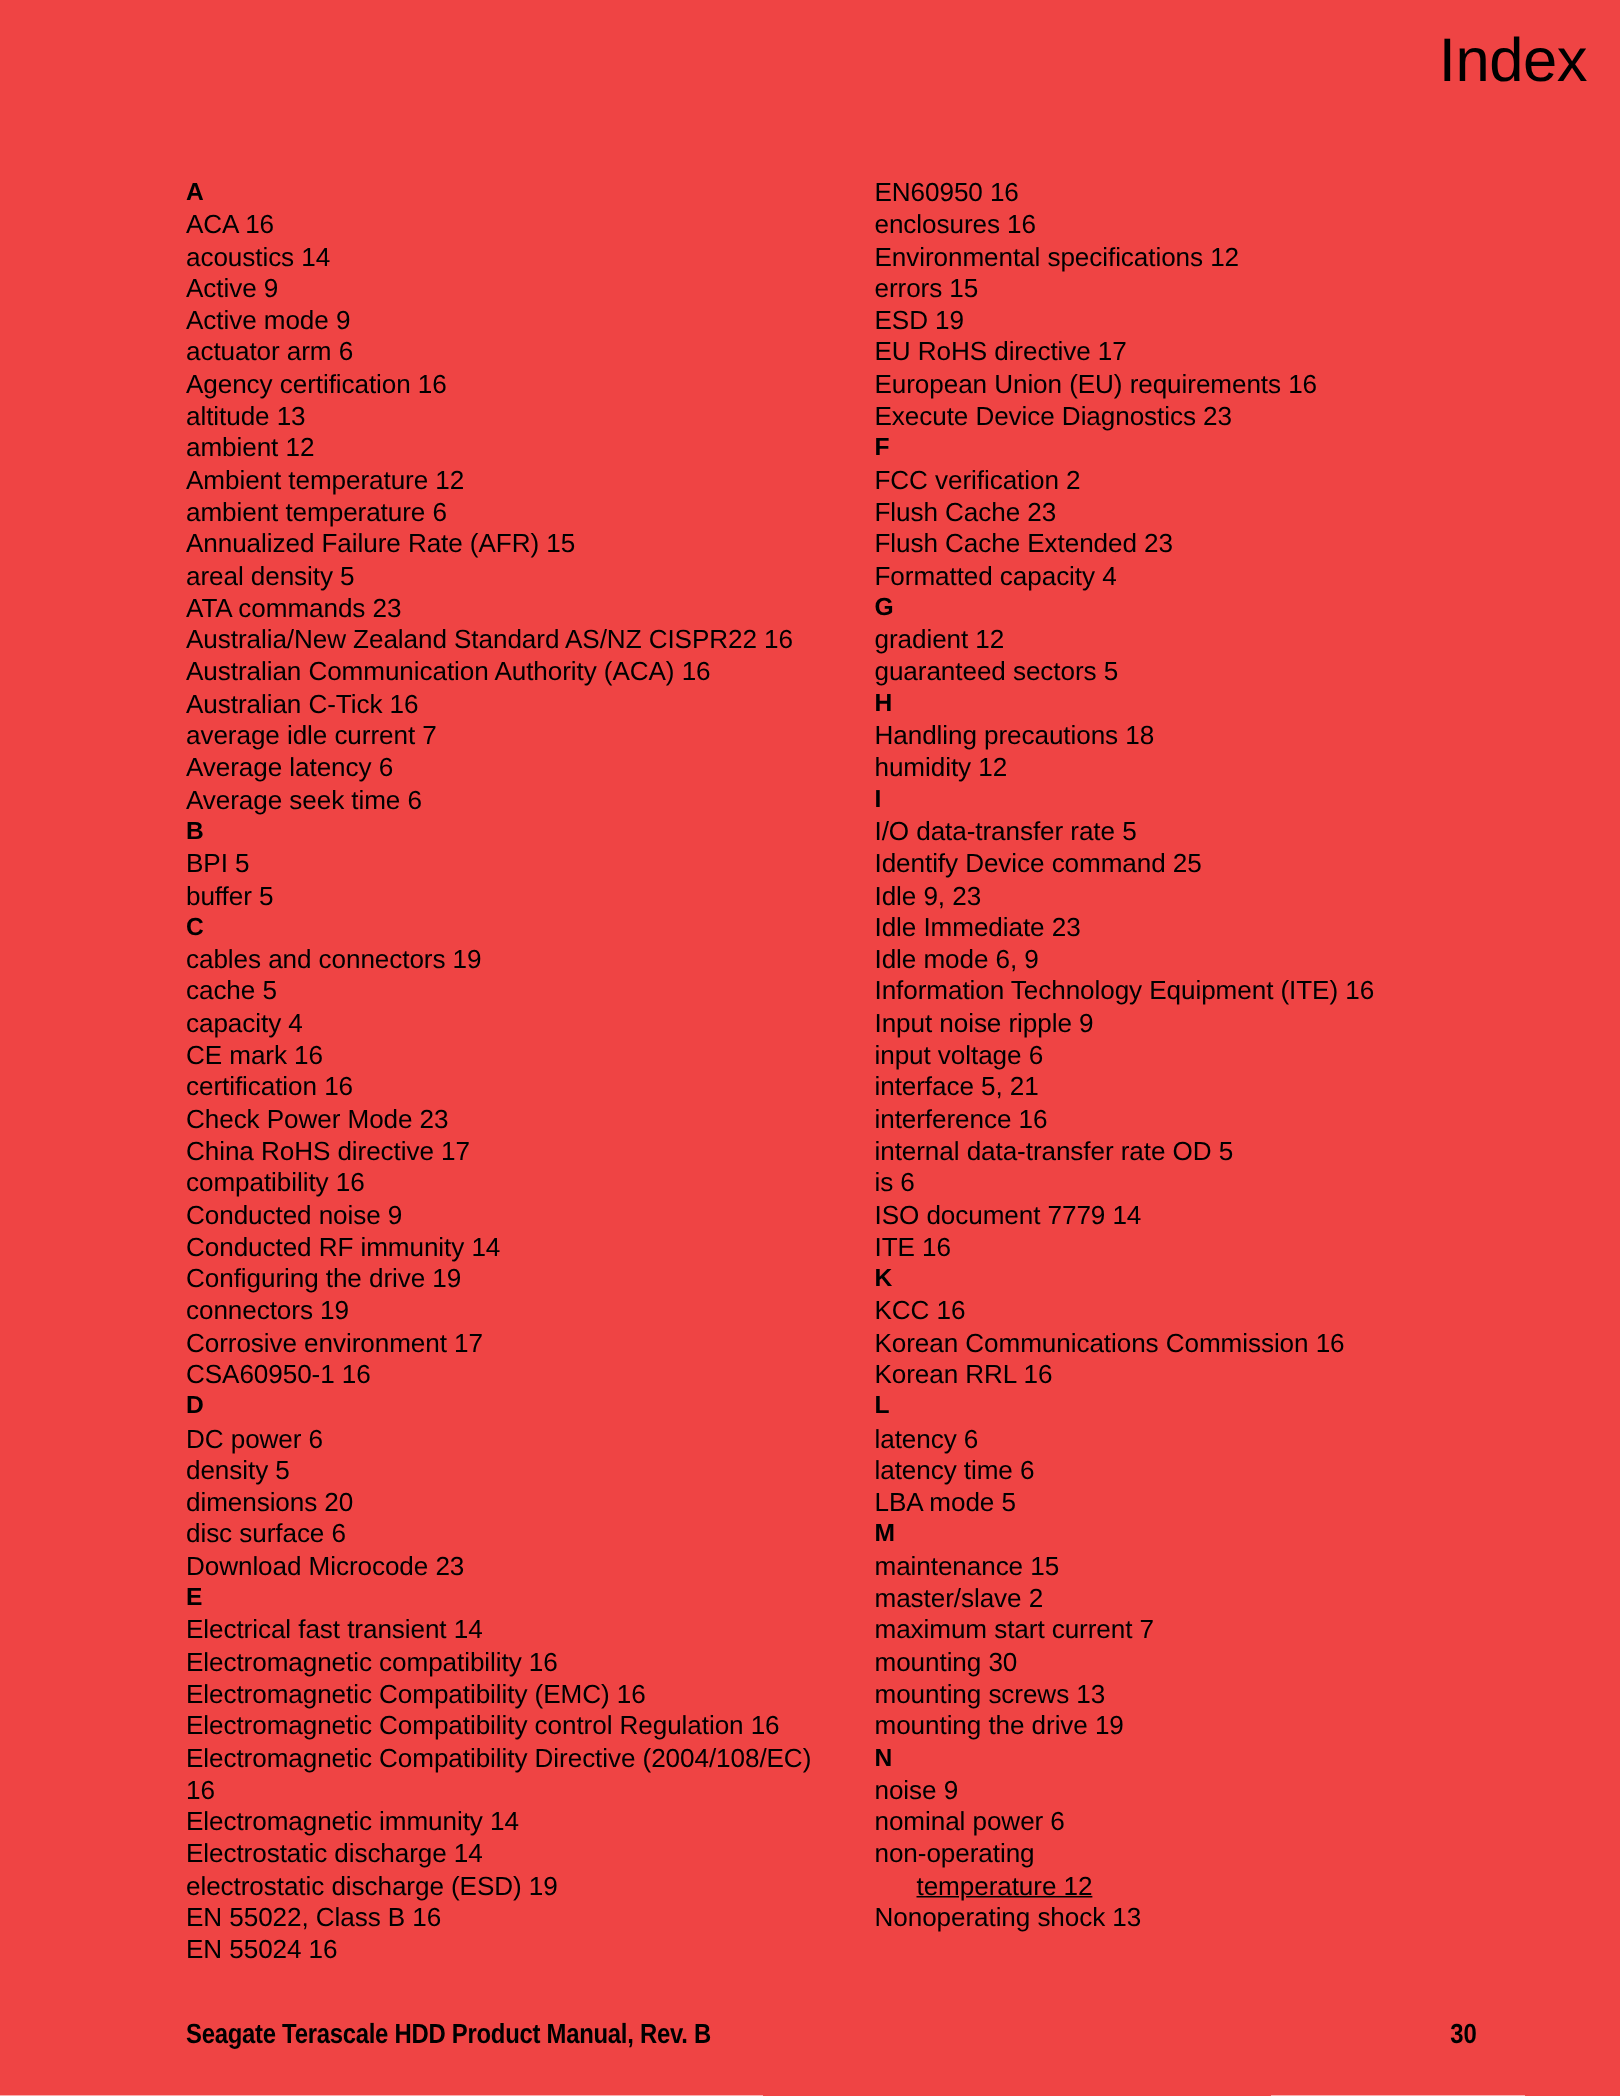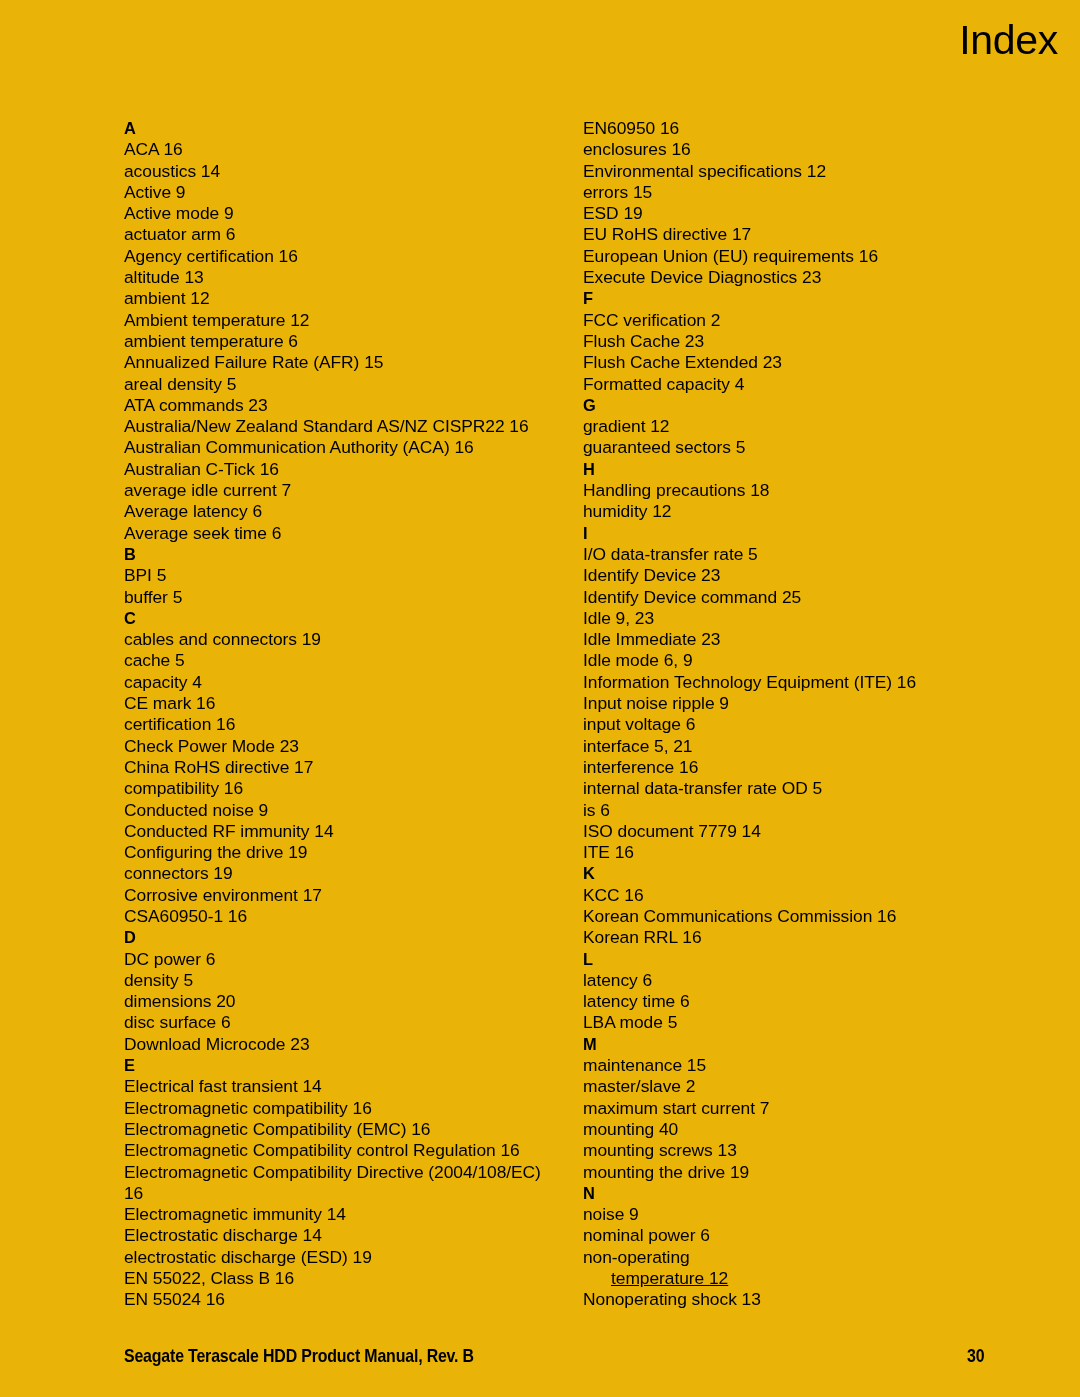--- a/index.html
+++ b/index.html
@@ -9,21 +9,21 @@
   }
   body {
     font-family: "Liberation Sans", sans-serif;
     color: #000000;
     -webkit-font-smoothing: antialiased;
   }
   .page {
     position: relative;
     width: 1080px;
     height: 1397px;
-    background: #eab308;
+    background: #ef4444;
     overflow: hidden;
     box-sizing: border-box;
   }
   
   .page-title {
     position: absolute;
     top: 18px;
     right: 22px;
     font-size: 41px;
     font-weight: 400;
@@ -179,21 +179,20 @@
         <div class="entry">Flush Cache Extended 23</div>
         <div class="entry">Formatted capacity 4</div>
         <div class="entry letter">G</div>
         <div class="entry">gradient 12</div>
         <div class="entry">guaranteed sectors 5</div>
         <div class="entry letter">H</div>
         <div class="entry">Handling precautions 18</div>
         <div class="entry">humidity 12</div>
         <div class="entry letter">I</div>
         <div class="entry">I/O data-transfer rate 5</div>
-        <div class="entry">Identify Device 23</div>
         <div class="entry">Identify Device command 25</div>
         <div class="entry">Idle 9, 23</div>
         <div class="entry">Idle Immediate 23</div>
         <div class="entry">Idle mode 6, 9</div>
         <div class="entry">Information Technology Equipment (ITE) 16</div>
         <div class="entry">Input noise ripple 9</div>
         <div class="entry">input voltage 6</div>
         <div class="entry">interface 5, 21</div>
         <div class="entry">interference 16</div>
         <div class="entry">internal data-transfer rate OD 5</div>
@@ -205,21 +204,21 @@
         <div class="entry">Korean Communications Commission 16</div>
         <div class="entry">Korean RRL 16</div>
         <div class="entry letter">L</div>
         <div class="entry">latency 6</div>
         <div class="entry">latency time 6</div>
         <div class="entry">LBA mode 5</div>
         <div class="entry letter">M</div>
         <div class="entry">maintenance 15</div>
         <div class="entry">master/slave 2</div>
         <div class="entry">maximum start current 7</div>
-        <div class="entry">mounting 40</div>
+        <div class="entry">mounting 30</div>
         <div class="entry">mounting screws 13</div>
         <div class="entry">mounting the drive 19</div>
         <div class="entry letter">N</div>
         <div class="entry">noise 9</div>
         <div class="entry">nominal power 6</div>
         <div class="entry">non-operating</div>
         <div class="entry sub">temperature 12</div>
         <div class="entry">Nonoperating shock 13</div>
       </div>
   </div>

